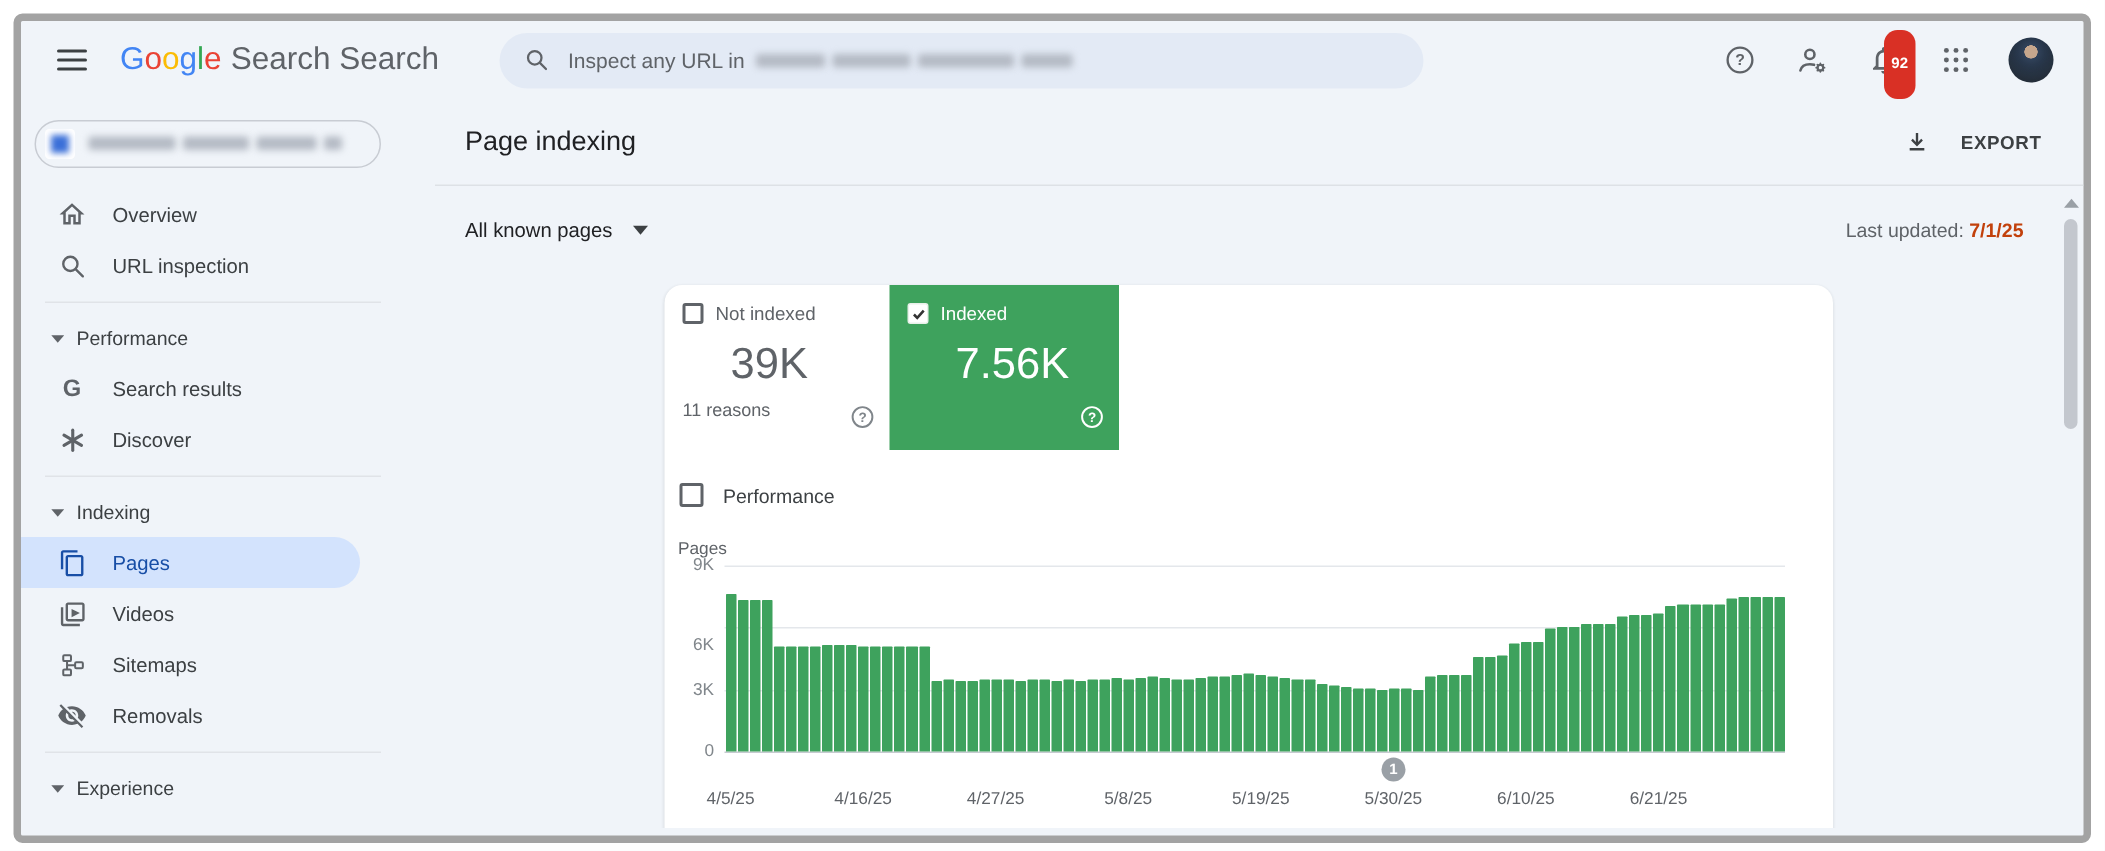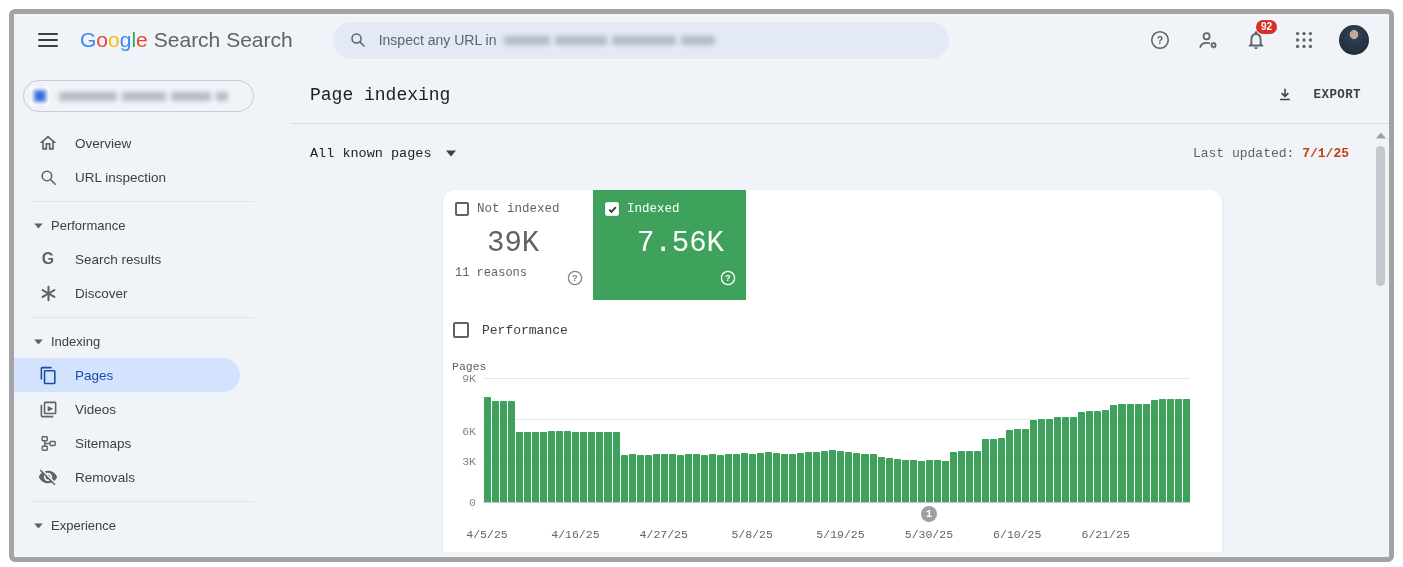--- a/index.html
+++ b/index.html
@@ -10,40 +10,40 @@
   .topbar { height:52px; display:flex; align-items:center; padding:0 20px 0 20px; }
   .hamburger { width:20px; height:14px; display:flex; flex-direction:column; justify-content:space-between; cursor:pointer; margin-left:4px; }
   .hamburger span { height:2px; background:#3c4043; border-radius:1px; }
   .logo { display:flex; align-items:baseline; margin-left:22px; font-size:21px; letter-spacing:0; }
   .logo .gl { font-weight:500; }
   .logo .suffix { color:#5f6368; margin-left:6px; font-weight:400; }
   .searchbar { margin-left:40px; width:616px; height:37px; background:#e3eaf5; border-radius:19px; display:flex; align-items:center; padding:0 16px; color:#5f6368; font-size:14px; }
   .searchbar svg { flex:0 0 auto; margin-right:12px; }
   .top-icons { margin-left:auto; display:flex; align-items:center; gap:22px; }
   .icon-btn { width:26px; height:26px; display:flex; align-items:center; justify-content:center; position:relative; cursor:pointer; }
-  .badge { position:absolute; top:-7px; right:-8px; background:#d93025; color:#fff; font-size:10px; font-weight:700; border-radius:9px; padding:2px 5px; line-height:1; }
+  .badge { position:absolute; top:-7px; right:-8px; background:#d93025; color:#fff; font-size:10px; font-weight:700; border-radius:9px; padding:18px 5px; line-height:1; }
   .avatar { width:30px; height:30px; border-radius:50%; background:radial-gradient(circle at 50% 32%, #c7a78d 0%, #c7a78d 17%, #31425a 18%, #141f2c 75%); box-shadow:inset 0 -6px 8px rgba(255,255,255,.08); cursor:pointer; }
 
   
   .body-row { display:flex; height:487px; }
   .sidebar { width:276px; flex:0 0 auto; padding-top:14px; }
   .property-pill { margin:0 36px 0 9px; height:32px; border:1px solid #c8ccd3; border-radius:16px; display:flex; align-items:center; padding:0 12px 0 6px; background:#f0f4f9; cursor:pointer; }
   .favicon { width:20px; height:20px; background:#fff; border-radius:3px; margin-right:9px; position:relative; overflow:hidden; flex:0 0 auto; }
   .favicon i { position:absolute; left:4px; top:4px; width:12px; height:12px; background:#3a6fd8; filter:blur(2px); display:block; }
   .redact { display:inline-block; height:9px; border-radius:2px; background:#b4bac4; filter:blur(2.5px); margin-right:5px; }
   .nav { margin-top:14px; }
   .nav-item { height:34px; display:flex; align-items:center; padding-left:24px; cursor:pointer; color:#3c4043; font-size:13.5px; }
   .nav-item .nicon { width:20px; height:20px; margin-right:17px; display:flex; align-items:center; justify-content:center; flex:0 0 auto; }
   .nav-item.selected { background:#d3e3fd; border-radius:0 17px 17px 0; width:226px; color:#174ea6; font-weight:500; }
   .nav-section { height:33px; display:flex; align-items:center; padding-left:20px; color:#3c4043; font-size:13px; cursor:pointer; }
   .nav-section .tri { margin-right:8px; display:flex; }
   .nav-divider { height:1px; background:#e0e3e8; margin:7px 36px 7px 16px; }
 
   
-  .main { flex:1 1 auto; position:relative;font-family:Liberation Mono, monospace; }
+  .main { flex:1 1 auto; position:relative; }
   .main-titlebar { height:58px; display:flex; align-items:center; padding:0 28px 0 20px; border-bottom:1px solid #dde1e6; }
   .page-title { font-size:18px; color:#202124; }
   .export-btn { margin-left:auto; display:flex; align-items:center; gap:20px; color:#3c4043; font-size:12.5px; font-weight:700; letter-spacing:.4px; cursor:pointer; }
   .scroll-area { position:relative; height:428px; overflow:hidden; }
   .controls-row { height:52px; display:flex; align-items:center; justify-content:space-between; padding:6px 40px 0 20px; }
   .filter-btn { display:flex; align-items:center; gap:14px; font-size:13.5px; color:#202124; cursor:pointer; }
   .last-updated { font-size:13px; color:#5f6368; }
   .last-updated b { color:#c2410c; font-weight:700;text-align:center; }
 
   .card { margin:14px 0 0 153px; width:779px; background:#fff; border-radius:12px; box-shadow:0 1px 2px rgba(60,64,67,.10), 0 1px 3px rgba(60,64,67,.05); padding-bottom:30px; min-height:350px; }

